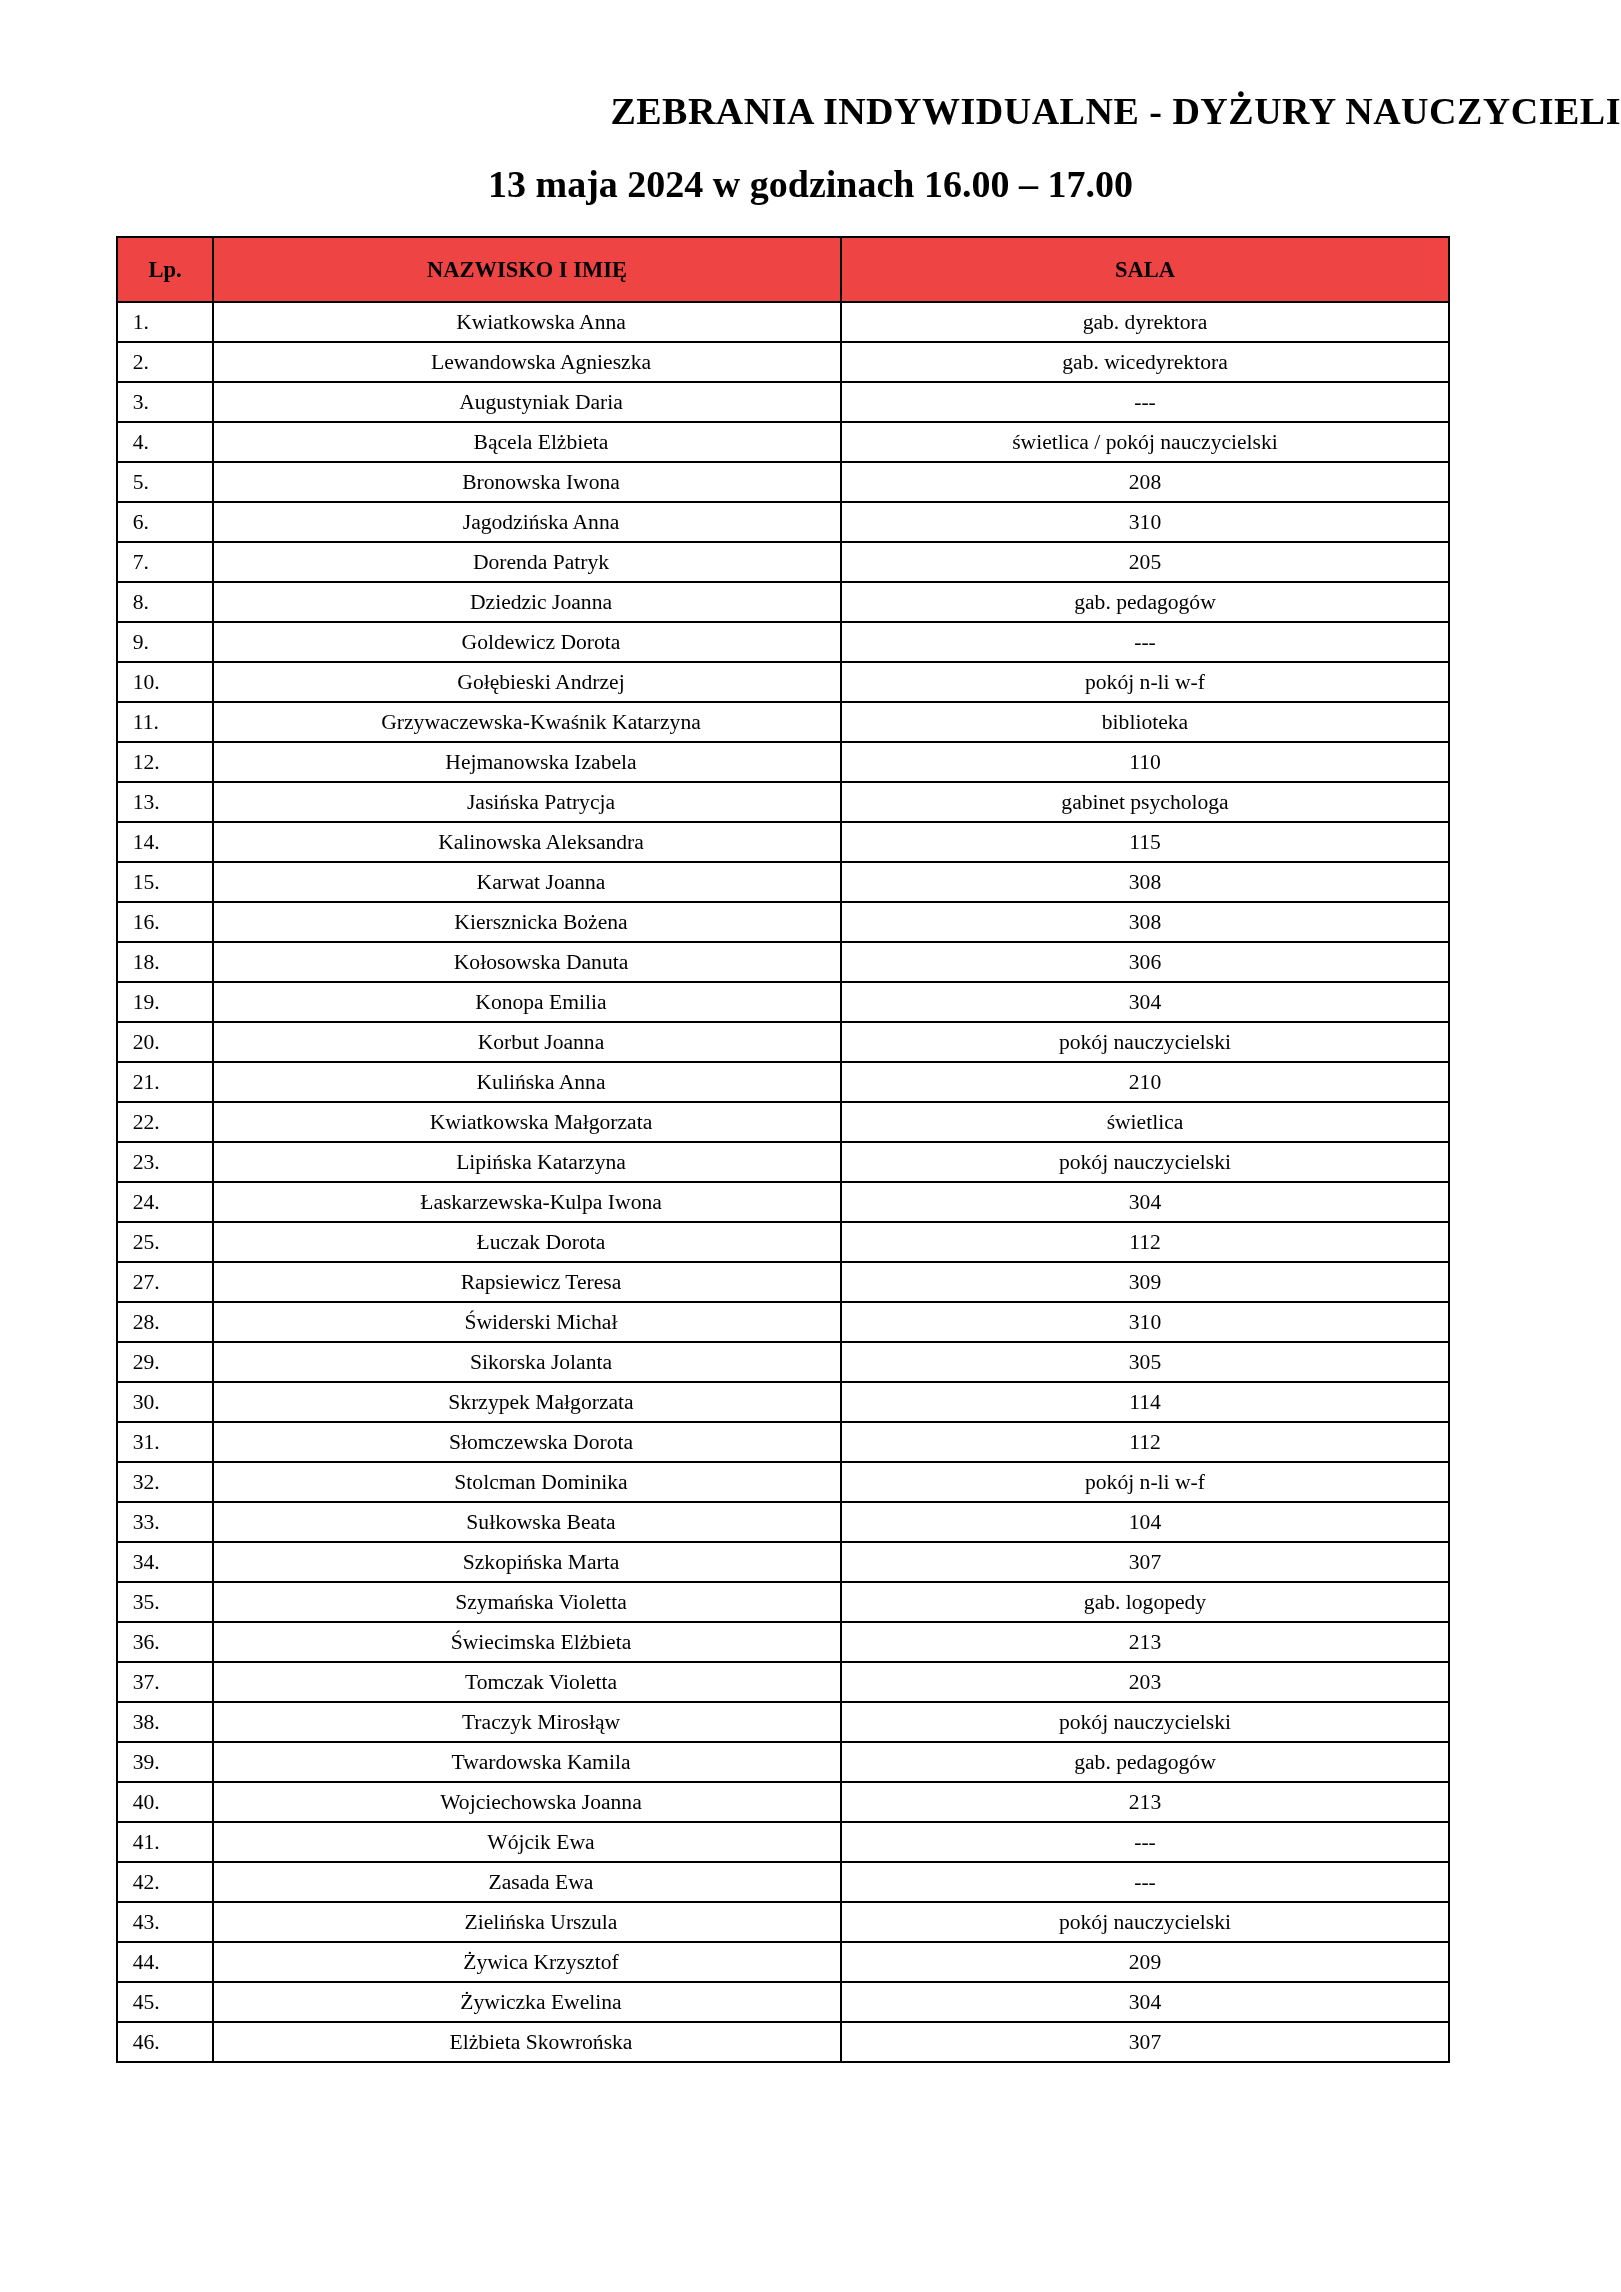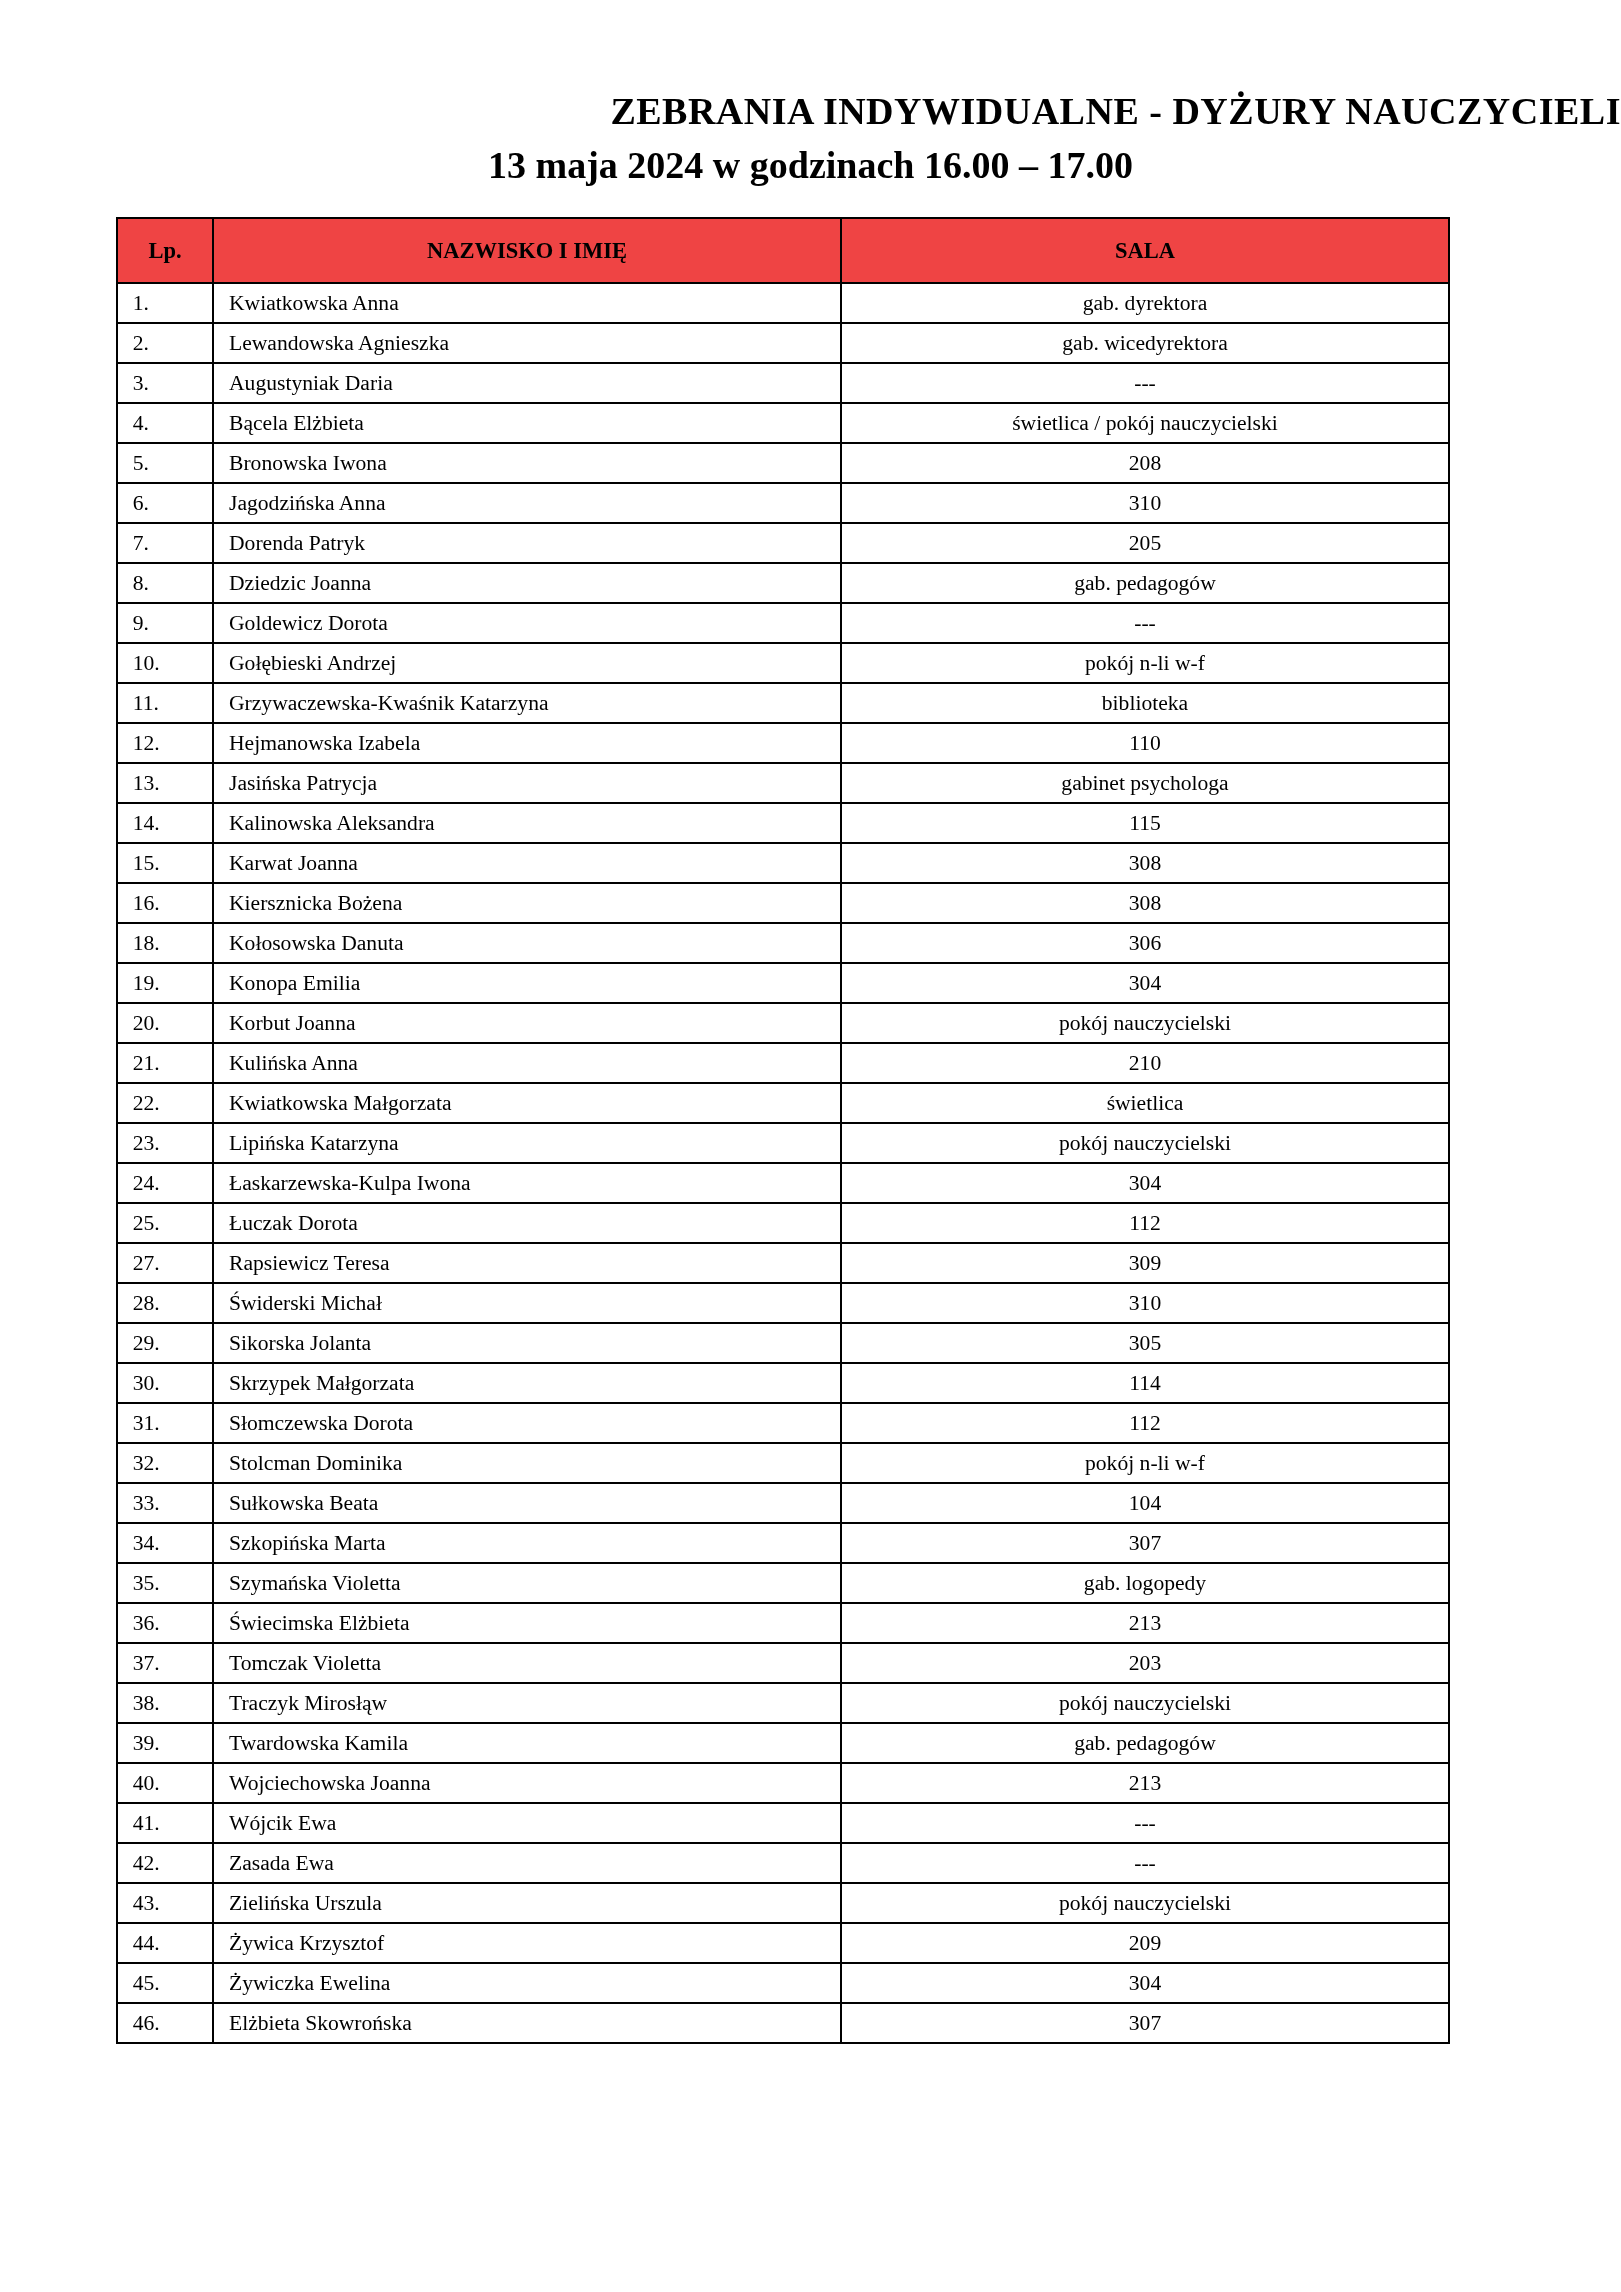--- a/index.html
+++ b/index.html
@@ -17,21 +17,21 @@
   }
   .title {
     margin: 90px 0 0 0;
     text-align: right;
     font-size: 38px;
     font-weight: bold;
     line-height: 1.15;
     letter-spacing: 0.5px;
   }
   .subtitle {
-    margin: 10px 0 0 0;
+    margin: 29px 0 0 0;
     text-align: center;
     font-size: 38px;
     font-weight: bold;
     line-height: 1.15;
   }
   table.duty {
     border-collapse: collapse;
     table-layout: fixed;
     margin: 30px 0 0 116px;
     width: 1332px;
@@ -50,21 +50,21 @@
     font-size: 22.5px;
     font-weight: bold;
     text-align: center;
   }
   table.duty td {
     height: 36px;
     font-size: 21.6px;
     font-weight: normal;
   }
   td.lp   { padding-left: 14.7px; text-align: left; }
-  td.name { padding-left: 15px; text-align: left; }
+  td.name { padding-left: 29px; text-align: center; }
   td.sala { text-align: center; }
   col.c-lp   { width: 96px; }
   col.c-name { width: 628px; }
   col.c-sala { width: 608px; }
 </style>
 </head>
 <body>
 
 <div class="page">
   <div class="title">ZEBRANIA INDYWIDUALNE - DYŻURY NAUCZYCIELI</div>

